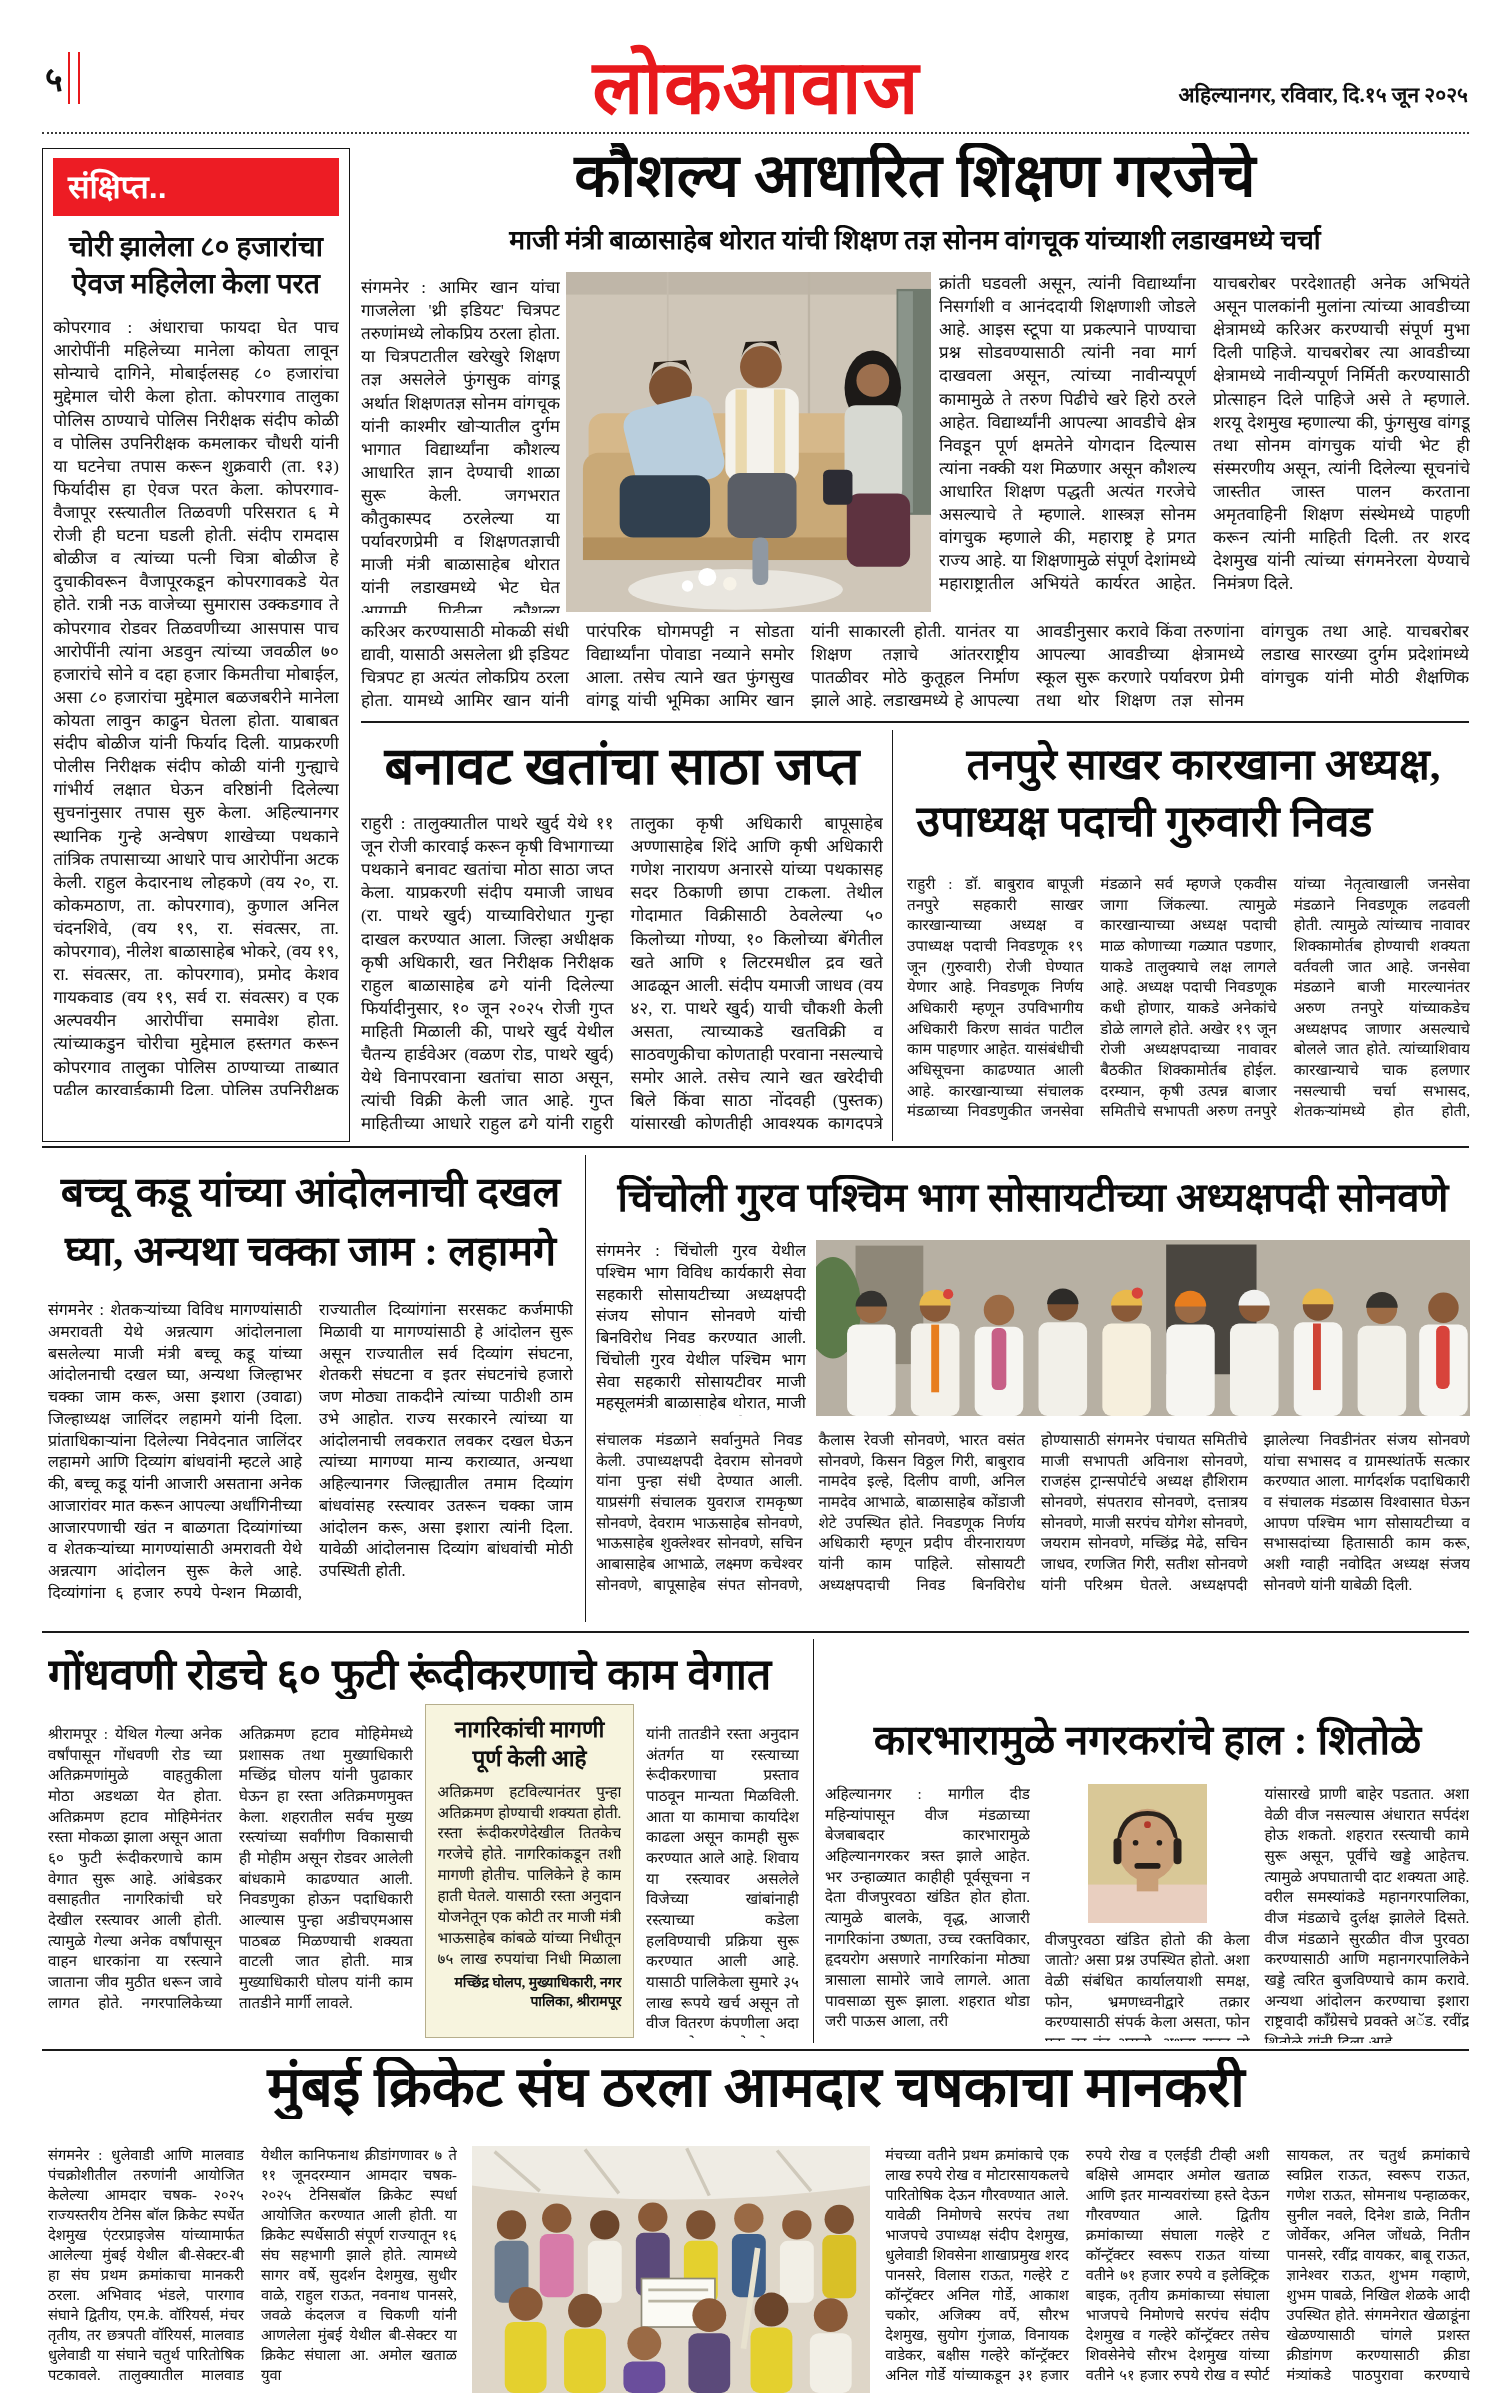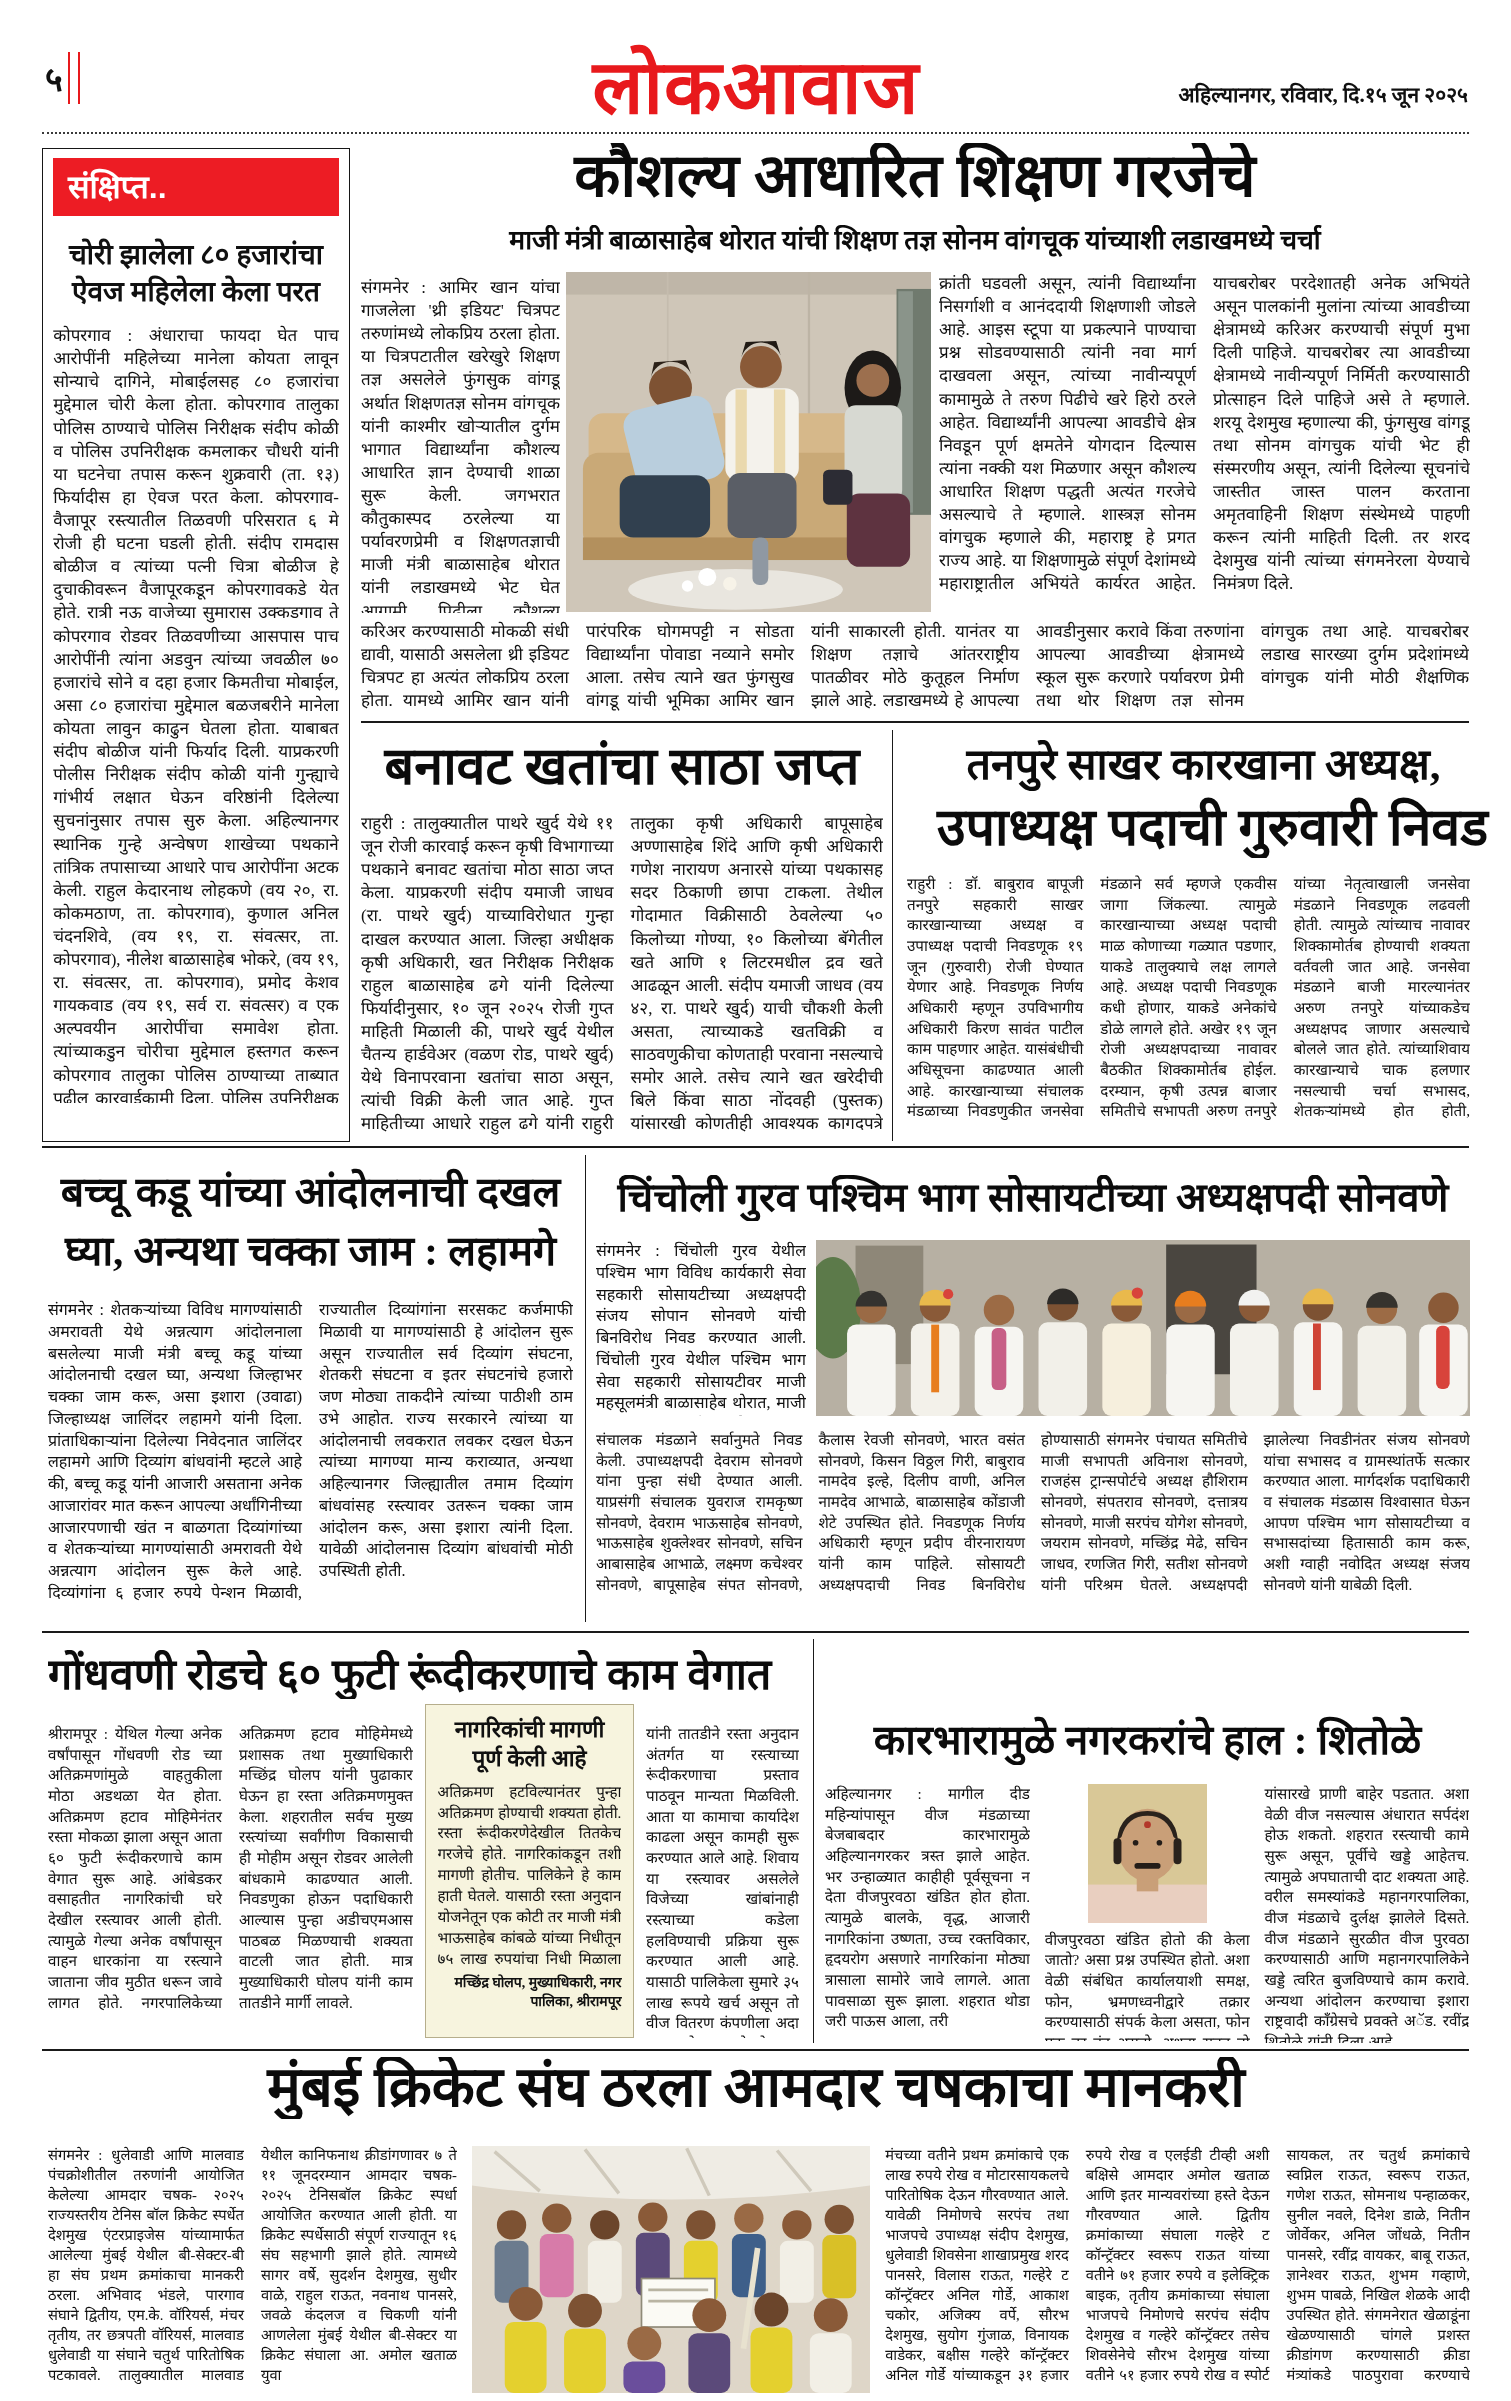--- a/index.html
+++ b/index.html
@@ -20,21 +20,21 @@
   
   #pagenum{font-size:34px;font-weight:bold;display:flex;align-items:center;gap:5.6px;}
   #pagenum .bars{display:inline-block;width:8px;height:52px;
                  border-left:2.3px solid #e8191c;border-right:2.3px solid #e8191c;}
   #masthead{font-size:75px;font-weight:bold;color:#e8191c;letter-spacing:1.1px;
             font-family:"Liberation Sans","DejaVu Sans",sans-serif;}
   #dateline{font-size:21px;font-weight:bold;}
   
   #brief-box{border:1.7px solid #161616;padding:9px 10.2px;overflow:hidden;}
   #brief-tag{background:#ed1c24;color:#ffffff;font-weight:bold;font-size:32px;
-             padding:5.6px 14.7px 9px 14.7px;margin-bottom:21px;
+             padding:5.6px 14.7px 9px 14.7px;margin-bottom:13px;
              font-family:"Liberation Sans","DejaVu Sans",sans-serif;}
   #brief-headline{font-size:28px;font-weight:bold;text-align:center;line-height:1.32;margin-bottom:13.6px;}
   
   #quote-box{background:#f7f4de;border:1.1px solid #b6ae8c;padding:10.2px 11.3px;overflow:hidden;}
   #quote-title{font-weight:bold;font-size:22.6px;text-align:center;line-height:1.3;margin-bottom:8px;}
   #quote-body{font-size:15.2px;line-height:1.38;text-align:justify;}
   #quote-byline{font-weight:bold;font-size:14px;text-align:right;margin-top:6.8px;line-height:1.3;}
   .photo{overflow:hidden;background:#d8d2c6;}
   .photo svg{display:block;width:100%;height:100%;}
 </style>
@@ -105,21 +105,21 @@
   <div class="abs body-text cols-5" style="left:361px;top:620px;width:1108px;height:93px;">करिअर करण्यासाठी मोकळी संधी द्यावी, यासाठी असलेला थ्री इडियट चित्रपट हा अत्यंत लोकप्रिय ठरला होता. यामध्ये आमिर खान यांनी पारंपरिक घोगमपट्टी न सोडता विद्यार्थ्यांना पोवाडा नव्याने समोर आला. तसेच त्याने खत फुंगसुख वांगडू यांची भूमिका आमिर खान यांनी साकारली होती. यानंतर या शिक्षण तज्ञाचे आंतरराष्ट्रीय पातळीवर मोठे कुतूहल निर्माण झाले आहे. लडाखमध्ये हे आपल्या आवडीनुसार करावे किंवा तरुणांना आपल्या आवडीच्या क्षेत्रामध्ये स्कूल सुरू करणारे पर्यावरण प्रेमी तथा थोर शिक्षण तज्ञ सोनम वांगचुक तथा आहे. याचबरोबर लडाख सारख्या दुर्गम प्रदेशांमध्ये वांगचुक यांनी मोठी शैक्षणिक क्रांती घडविली असल्याचेही ते म्हणाले.</div>
 
   <div class="abs rule-h" style="left:361px;top:721px;width:1108px;"></div>
 
   <div class="abs headline nowrap" style="left:361px;top:738px;width:522px;font-size:52px;line-height:1.1;">बनावट खतांचा साठा जप्त</div>
   <div class="abs body-text cols-2" style="left:361px;top:812px;width:522px;height:328px;">राहुरी : तालुक्यातील पाथरे खुर्द येथे ११ जून रोजी कारवाई करून कृषी विभागाच्या पथकाने बनावट खतांचा मोठा साठा जप्त केला. याप्रकरणी संदीप यमाजी जाधव (रा. पाथरे खुर्द) याच्याविरोधात गुन्हा दाखल करण्यात आला. जिल्हा अधीक्षक कृषी अधिकारी, खत निरीक्षक निरीक्षक राहुल बाळासाहेब ढगे यांनी दिलेल्या फिर्यादीनुसार, १० जून २०२५ रोजी गुप्त माहिती मिळाली की, पाथरे खुर्द येथील चैतन्य हार्डवेअर (वळण रोड, पाथरे खुर्द) येथे विनापरवाना खतांचा साठा असून, त्यांची विक्री केली जात आहे. गुप्त माहितीच्या आधारे राहुल ढगे यांनी राहुरी तालुका कृषी अधिकारी बापूसाहेब अण्णासाहेब शिंदे आणि कृषी अधिकारी गणेश नारायण अनारसे यांच्या पथकासह सदर ठिकाणी छापा टाकला. तेथील गोदामात विक्रीसाठी ठेवलेल्या ५० किलोच्या गोण्या, १० किलोच्या बॅगेतील खते आणि १ लिटरमधील द्रव खते आढळून आली. संदीप यमाजी जाधव (वय ४२, रा. पाथरे खुर्द) याची चौकशी केली असता, त्याच्याकडे खतविक्री व साठवणुकीचा कोणताही परवाना नसल्याचे समोर आले. तसेच त्याने खत खरेदीची बिले किंवा साठा नोंदवही (पुस्तक) यांसारखी कोणतीही आवश्यक कागदपत्रे सादर केली नाहीत. या कारवाईत ७ लाख ४९ हजार ७३० रुपये किमतीचा खतांचा साठा जप्त करण्यात आला. ज्यात विविध प्रकारच्या कृषी उत्पादनांचा समावेश आहे. संदीप यमाजी जाधव याने विनापरवाना आणि नियमबाह्य पद्धतीने खतांचा साठा करून त्यांची विक्री केल्याचे निष्पन्न झाले आहे. त्यामुळे त्यांना विक्री बंद करण्याचे आदेश बजावण्यात आले असून, हा साठा इतरत्र हलवू नये, अशा सूचना देण्यात आल्या. पुढील तपास राहुरी पोलीस ठाण्याचे पोलीस निरीक्षक संजय ठेंगे यांच्या मार्गदर्शनाखाली सुरू आहे.</div>
 
   <div class="abs rule-v" style="left:892px;top:730px;height:411px;"></div>
 
   <div class="abs headline nowrap" style="left:922px;top:740px;width:563px;font-size:43px;line-height:1.18;">तनपुरे साखर कारखाना अध्यक्ष,</div>
-  <div class="abs headline nowrap" style="left:931px;top:797px;width:563px;font-size:52px;line-height:1.18;">उपाध्यक्ष पदाची गुरुवारी निवड</div>
+  <div class="abs headline nowrap" style="left:863px;top:797px;width:563px;font-size:43px;line-height:1.18;">उपाध्यक्ष पदाची गुरुवारी निवड</div>
   <div class="abs body-text cols-3" style="left:907px;top:874px;width:563px;height:265px;font-size:15.2px;">राहुरी : डॉ. बाबुराव बापूजी तनपुरे सहकारी साखर कारखान्याच्या अध्यक्ष व उपाध्यक्ष पदाची निवडणूक १९ जून (गुरुवारी) रोजी घेण्यात येणार आहे. निवडणूक निर्णय अधिकारी म्हणून उपविभागीय अधिकारी किरण सावंत पाटील काम पाहणार आहेत. यासंबंधीची अधिसूचना काढण्यात आली आहे. कारखान्याच्या संचालक मंडळाच्या निवडणुकीत जनसेवा मंडळाने सर्व म्हणजे एकवीस जागा जिंकल्या. त्यामुळे कारखान्याच्या अध्यक्ष पदाची माळ कोणाच्या गळ्यात पडणार, याकडे तालुक्याचे लक्ष लागले आहे. अध्यक्ष पदाची निवडणूक कधी होणार, याकडे अनेकांचे डोळे लागले होते. अखेर १९ जून रोजी अध्यक्षपदाच्या नावावर बैठकीत शिक्कामोर्तब होईल. दरम्यान, कृषी उत्पन्न बाजार समितीचे सभापती अरुण तनपुरे यांच्या नेतृत्वाखाली जनसेवा मंडळाने निवडणूक लढवली होती. त्यामुळे त्यांच्याच नावावर शिक्कामोर्तब होण्याची शक्यता वर्तवली जात आहे. जनसेवा मंडळाने बाजी मारल्यानंतर अरुण तनपुरे यांच्याकडेच अध्यक्षपद जाणार असल्याचे बोलले जात होते. त्यांच्याशिवाय कारखान्याचे चाक हलणार नसल्याची चर्चा सभासद, शेतकऱ्यांमध्ये होत होती, किंबहुना त्यांनाच जबाबदारी घ्यावी लागेल, असेच वातावरण होते. कारखान्याच्या निवडणकीत शेतकरी विकास मंडळाचे राजू शेटे व कारखाना बचाव समितीचे अमृत धुमाळ यांच्या मंडळांचा दारूण पराभव झाला होता. शेतकरी सभासदांनी मतदानात उत्स्फूर्तपणे सहभाग नोंदविला. कारखाना संचलित श्री शिवाजी शिक्षण प्रसारक मंडळ, श्री विवेकानंद नर्सिंग होम ट्रस्ट, श्री लक्ष्मी नारायण औद्योगिक प्रशिक्षण संस्था या संलग्न संस्थानची जबाबदारी कोणावर येऊन पडते, याकडेही तालुक्याचे लक्ष लागलेले आहे. अध्यक्ष उपाध्यक्ष बैठकीचा अजेंडा नवनिर्वाचित संचालकांना लवकरच देण्यात येणार आहे.</div>
 
   <div class="abs rule-h" style="left:42px;top:1146px;width:1427px;"></div>
 
   <div class="abs headline nowrap" style="left:48px;top:1168px;width:525px;font-size:41px;line-height:1.2;">बच्चू कडू यांच्या आंदोलनाची दखल</div>
   <div class="abs headline nowrap" style="left:48px;top:1227px;width:525px;font-size:41px;line-height:1.2;">घ्या, अन्यथा चक्का जाम : लहामगे</div>
   <div class="abs body-text cols-2" style="left:48px;top:1299px;width:525px;height:316px;font-size:16px;">संगमनेर : शेतकऱ्यांच्या विविध मागण्यांसाठी अमरावती येथे अन्नत्याग आंदोलनाला बसलेल्या माजी मंत्री बच्चू कडू यांच्या आंदोलनाची दखल घ्या, अन्यथा जिल्हाभर चक्का जाम करू, असा इशारा (उवाढा) जिल्हाध्यक्ष जालिंदर लहामगे यांनी दिला. प्रांताधिकाऱ्यांना दिलेल्या निवेदनात जालिंदर लहामगे आणि दिव्यांग बांधवांनी म्हटले आहे की, बच्चू कडू यांनी आजारी असताना अनेक आजारांवर मात करून आपल्या अर्धांगिनीच्या आजारपणाची खंत न बाळगता दिव्यांगांच्या व शेतकऱ्यांच्या मागण्यांसाठी अमरावती येथे अन्नत्याग आंदोलन सुरू केले आहे. दिव्यांगांना ६ हजार रुपये पेन्शन मिळावी, राज्यातील दिव्यांगांना सरसकट कर्जमाफी मिळावी या मागण्यांसाठी हे आंदोलन सुरू असून राज्यातील सर्व दिव्यांग संघटना, शेतकरी संघटना व इतर संघटनांचे हजारो जण मोठ्या ताकदीने त्यांच्या पाठीशी ठाम उभे आहोत. राज्य सरकारने त्यांच्या या आंदोलनाची लवकरात लवकर दखल घेऊन त्यांच्या मागण्या मान्य कराव्यात, अन्यथा अहिल्यानगर जिल्ह्यातील तमाम दिव्यांग बांधवांसह रस्त्यावर उतरून चक्का जाम आंदोलन करू, असा इशारा त्यांनी दिला. यावेळी आंदोलनास दिव्यांग बांधवांची मोठी उपस्थिती होती.</div>
 
   <div class="abs rule-v" style="left:585px;top:1155px;height:467px;"></div>
 

